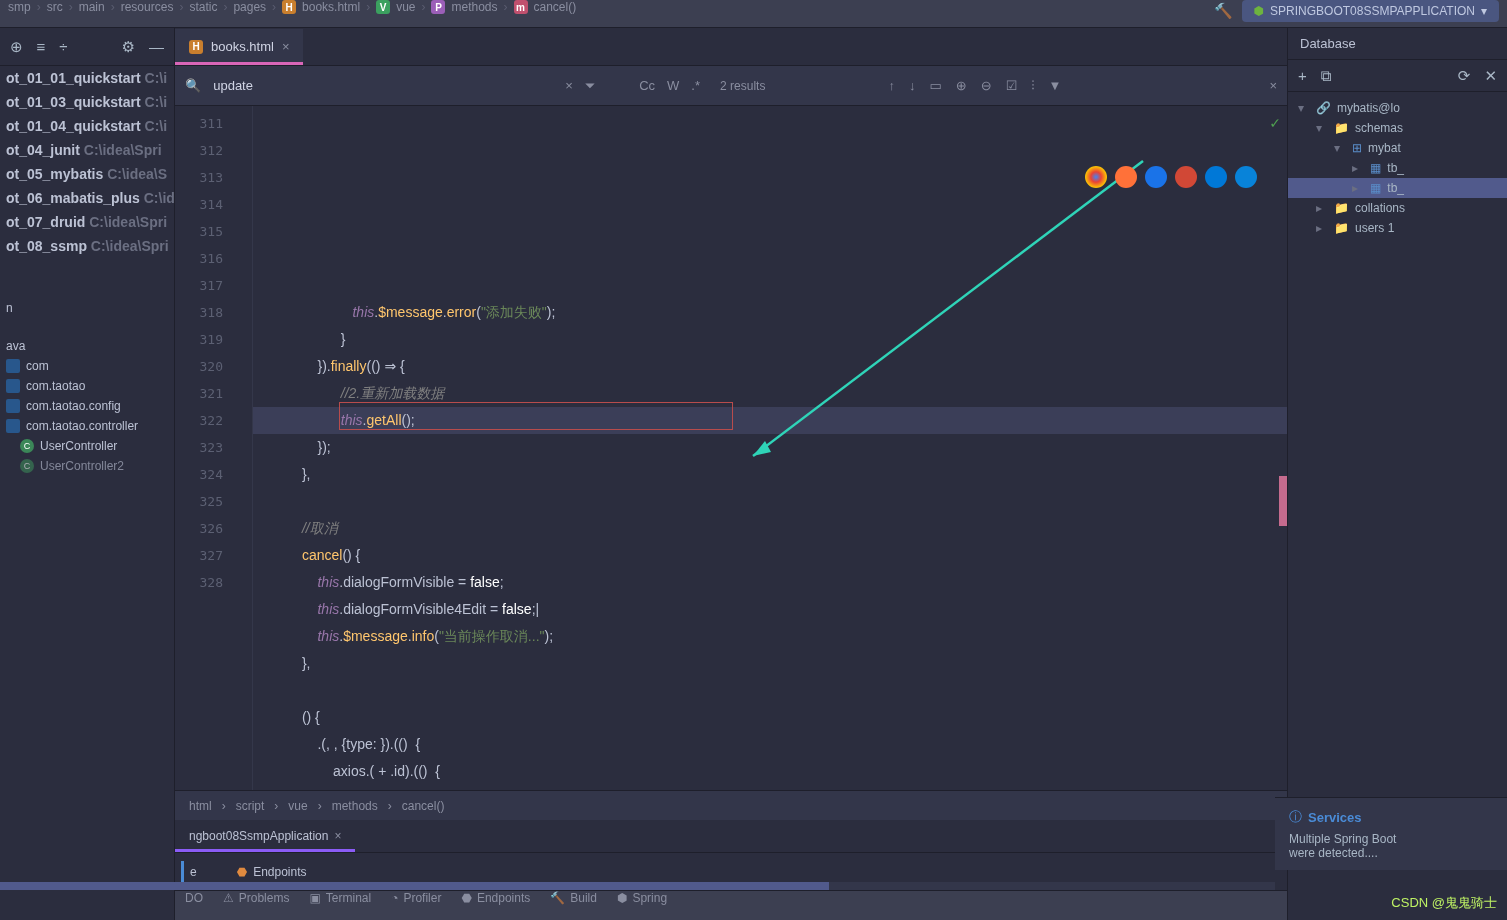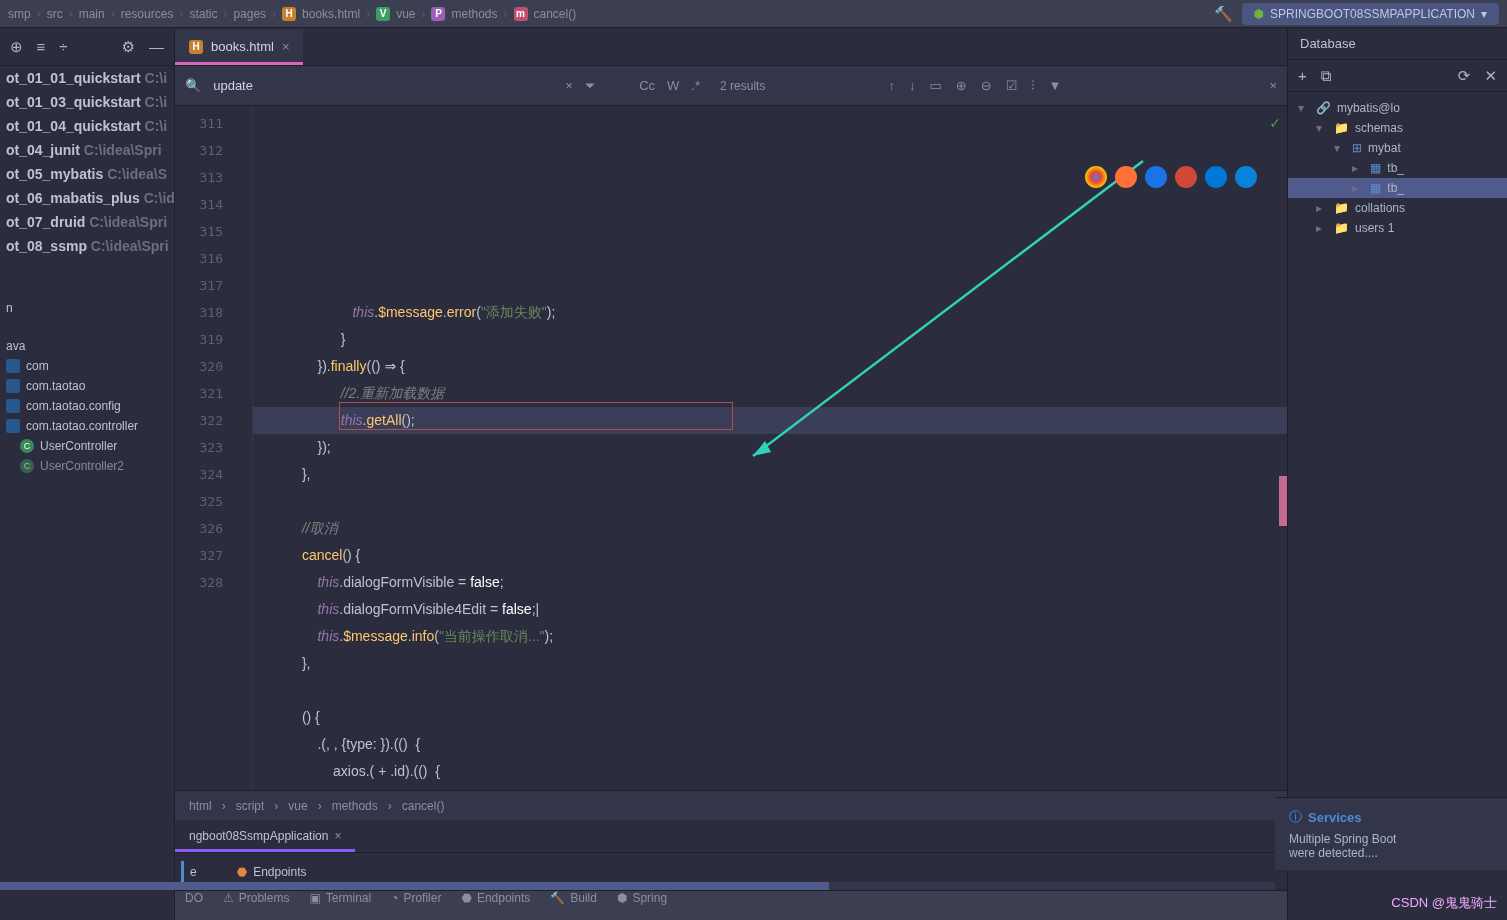--- a/index.html
+++ b/index.html
@@ -1,17 +1,17 @@
 <!DOCTYPE html>
 <html><head>
 <meta charset="utf-8">
 <style>
 *{margin:0;padding:0;box-sizing:border-box;font-family:'Segoe UI',Arial,sans-serif}
 body{background:#2b2d3e;color:#a9b7c6;font-size:13px;overflow:hidden;width:1507px;height:920px}
-.top-bar{height:28px;background:#3c3f51;display:flex;align-items:center;padding:0 8px;border-bottom:1px solid #1e1f2b}
+.top-bar{height:28px;background:#3c3f51;display:flex;align-items:flex-start;padding:0 8px;border-bottom:1px solid #1e1f2b}
 .breadcrumb-top{display:flex;align-items:center;gap:6px;color:#8a8ea0;font-size:12px}
 .breadcrumb-top .chev{color:#5a5d70}
 .bc-icon{width:14px;height:14px;border-radius:3px;display:inline-flex;align-items:center;justify-content:center;font-size:10px;font-weight:bold}
 .bc-h{background:#c97f2e;color:#fff}
 .bc-v{background:#3ba05f;color:#fff}
 .bc-p{background:#9b5fb8;color:#fff}
 .bc-m{background:#c0506e;color:#fff}
 .top-right{margin-left:auto;display:flex;align-items:center;gap:8px}
 .run-config{background:#4a5680;padding:4px 12px;border-radius:4px;color:#bfc8e0;display:flex;align-items:center;gap:6px;font-size:12px}
 .layout{display:flex;height:calc(100% - 28px)}
@@ -71,21 +71,21 @@
 .db-ico{color:#5a8dc9}
 .run-tab-bar{height:32px;display:flex;align-items:flex-end;background:#2b2d3e}
 .run-tab{padding:6px 14px;font-size:12px;color:#bcc2d4;display:flex;align-items:center;gap:6px}
 .run-tab.active{border-bottom:3px solid #8b5cf6}
 .run-sub{height:38px;display:flex;align-items:center;gap:20px;padding:0 6px;border-top:1px solid #1e1f2b}
 .console{padding:8px 14px;font-family:'Consolas',monospace;font-size:13px;line-height:22px;color:#bcc2d4;height:130px}
 .bottom-toolbar{height:30px;background:#3c3f51;display:flex;align-items:flex-start;padding:0 10px;gap:20px;border-top:1px solid #1e1f2b;font-size:12px;color:#8a8ea0}
 .bt-item{display:flex;align-items:center;gap:5px;cursor:pointer}
 .services-pop{position:absolute;bottom:50px;right:0;width:232px;background:#33364a;padding:10px 14px;border-top:1px solid #1e1f2b}
 .services-title{color:#4a8bd6;display:flex;align-items:center;gap:6px;margin-bottom:6px}
-.watermark{position:absolute;bottom:8px;right:10px;color:#f0abfc;font-size:13px}
+.watermark{position:absolute;bottom:8px;right:10px;color:#bef264;font-size:13px}
 .scroll-ind{position:absolute;right:0;top:370px;width:8px;height:50px;background:#c56b8e;z-index:4}
 .hscroll{position:absolute;bottom:30px;left:0;right:232px;height:8px;background:#33364a}
 .hscroll-thumb{height:8px;background:#515a8c;width:65%}
 </style>
 </head>
 <body>
 
 <div class="top-bar">
   <div class="breadcrumb-top">
     <span>smp</span>

